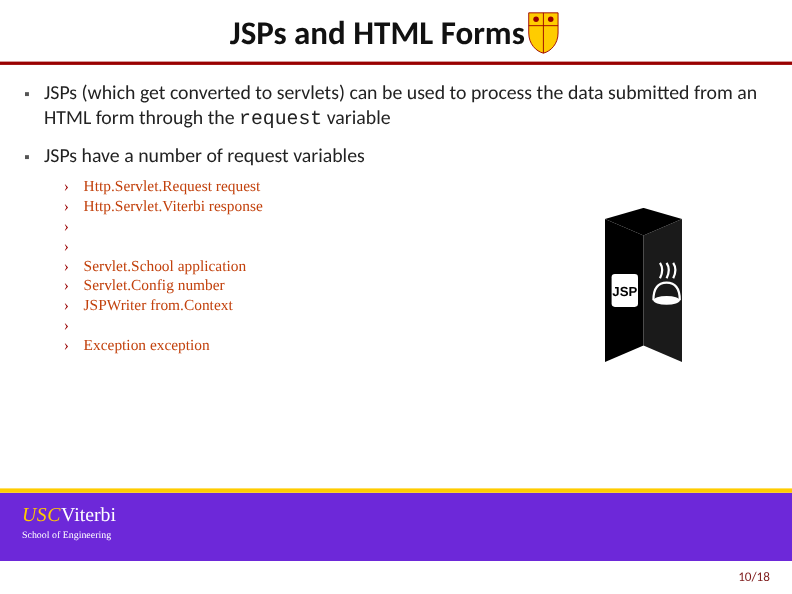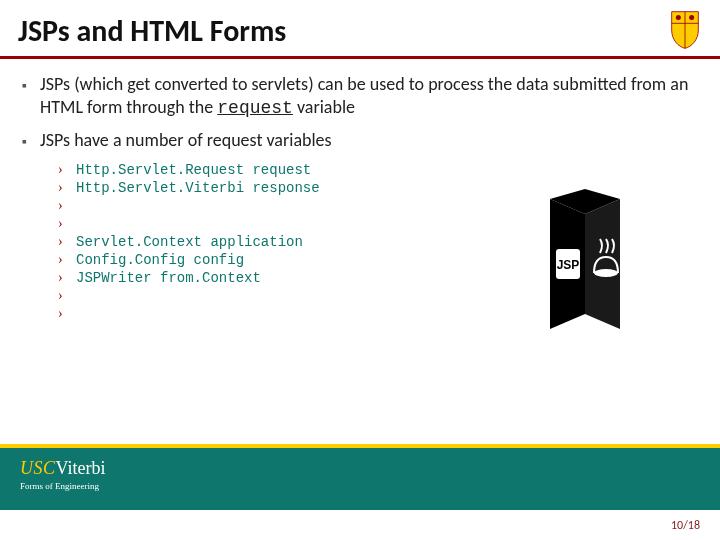--- a/index.html
+++ b/index.html
@@ -7,21 +7,21 @@
     width: 720px;
     height: 540px;
     font-family: Calibri, Arial, sans-serif;
     background: #fff;
     position: relative;
     overflow: hidden;
   }
   .slide-header {
     padding: 10px 18px 6px 18px;
     display: flex;
-    justify-content: space-between;
+    justify-content: center;
     align-items: center;
   }
   .slide-title {
     font-size: 30px;
     font-weight: 700;
     color: #111;
   }
   .shield {
     width: 34px;
     height: 40px;
@@ -45,56 +45,55 @@
   .bullet-1 .marker {
     color: #555;
     font-size: 14px;
     padding-top: 4px;
     width: 18px;
     flex: none;
   }
   .bullet-1 .text { flex: 1; }
   .bullet-1 .text .code-inline {
     font-family: "Courier New", monospace;
-    text-decoration: underline;
   }
   .sub-list {
     margin-left: 36px;
     margin-top: 4px;
   }
   .bullet-2 {
     display: flex;
     align-items: baseline;
     font-size: 14px;
     margin: 2px 0;
   }
   .bullet-2 .marker {
     color: #990000;
     width: 18px;
     flex: none;
     font-family: Georgia, serif;
   }
   .bullet-2 .text {
-    font-family: Liberation Mono, monospace;
-    color: #0f766e;
+    font-family: Liberation Serif, serif;
+    color: #c2410c;
     text-align: center;
   }
   .jsp-graphic {
     position: absolute;
     right: 60px;
     top: 130px;
     width: 150px;
     height: 150px;
   }
   .footer-band {
     position: absolute;
     left: 0; right: 0;
     bottom: 30px;
     height: 62px;
-    background: #0f766e;
+    background: #6d28d9;
   }
   .footer-band::before {
     content: "";
     position: absolute;
     left: 0; right: 0;
     top: -4px;
     height: 4px;
     background: #FFCC00;
   }
   .footer-logo {
@@ -170,35 +169,36 @@
         <div class="text">Http.Servlet.Viterbi response</div>
       </div>
     <div class="bullet-2">
         <div class="marker">›</div>
       </div>
     <div class="bullet-2">
         <div class="marker">›</div>
       </div>
     <div class="bullet-2">
         <div class="marker">›</div>
-        <div class="text">Servlet.Context application</div>
-      </div>
-    <div class="bullet-2">
-        <div class="marker">›</div>
-        <div class="text">Config.Config config</div>
+        <div class="text">Servlet.School application</div>
+      </div>
+    <div class="bullet-2">
+        <div class="marker">›</div>
+        <div class="text">Servlet.Config number</div>
       </div>
     <div class="bullet-2">
         <div class="marker">›</div>
         <div class="text">JSPWriter from.Context</div>
       </div>
     <div class="bullet-2">
         <div class="marker">›</div>
       </div>
     <div class="bullet-2">
         <div class="marker">›</div>
+        <div class="text">Exception exception</div>
       </div>
   </div>
 
   <svg class="jsp-graphic" viewBox="0 0 150 150">
     <g>
       <path d="M40 10 L40 140 L75 125 L75 25 Z" fill="#000"></path>
       <path d="M75 25 L110 10 L110 140 L75 125 Z" fill="#1a1a1a"></path>
       <path d="M40 10 L75 25 L110 10 L75 0 Z" fill="#000"></path>
       <rect x="46" y="60" width="24" height="30" rx="3" fill="#fff"></rect>
       <text x="58" y="80" font-family="Arial" font-size="12" font-weight="900" fill="#000" text-anchor="middle">JSP</text>
@@ -208,17 +208,17 @@
         <path d="M8 14 Q12 6 8 0 M14 14 Q18 6 14 0 M20 14 Q24 6 20 0" fill="none" stroke="#fff" stroke-width="2"></path>
       </g>
     </g>
   </svg>
 
 </div>
 
 <div class="footer-band">
   <div class="footer-logo">
     <span class="usc">USC</span><span class="viterbi">Viterbi</span>
-    <span class="sub">Forms of Engineering</span>
+    <span class="sub">School of Engineering</span>
   </div>
 </div>
 
 <div class="page-num">10/18</div>
 
 </body></html>

